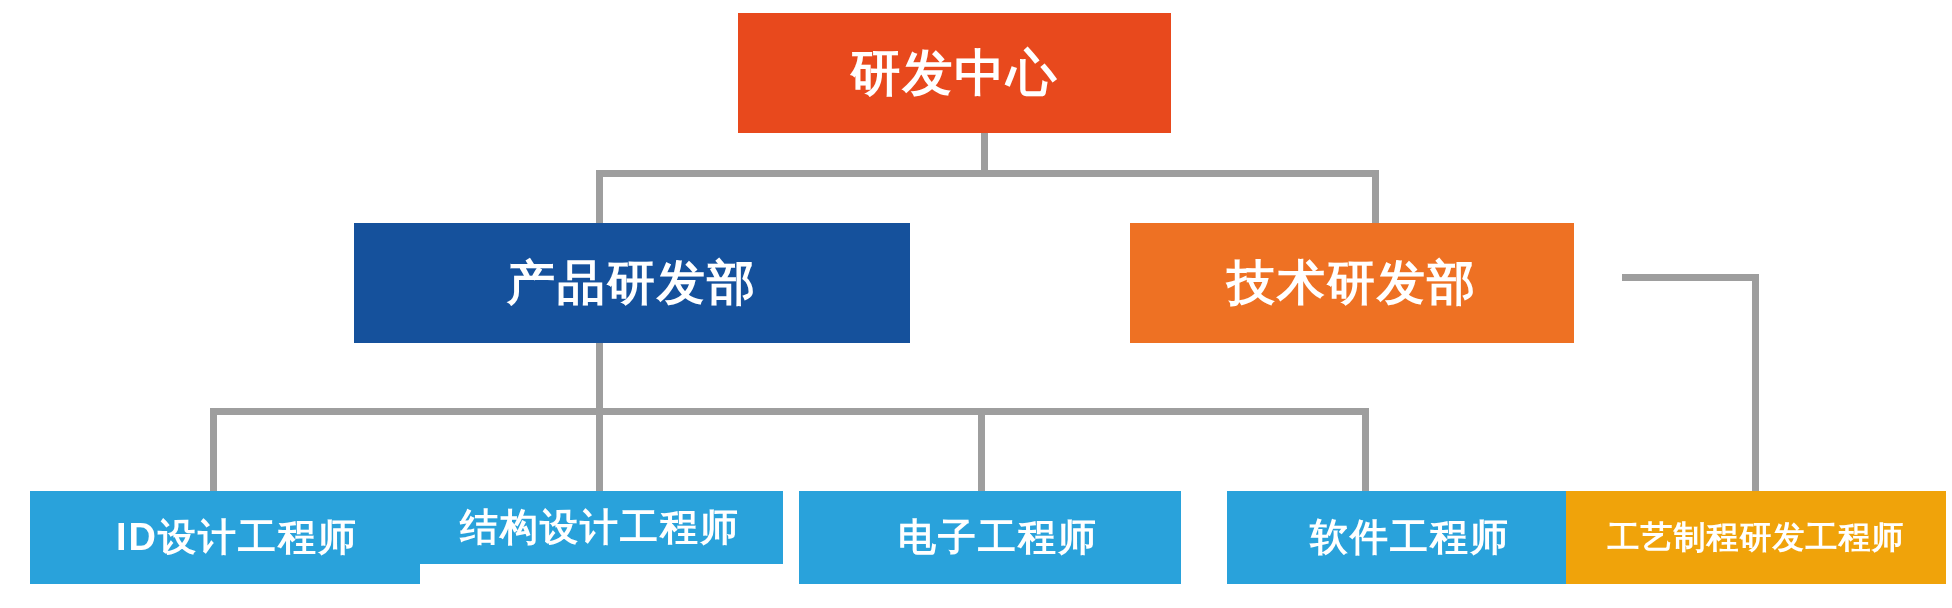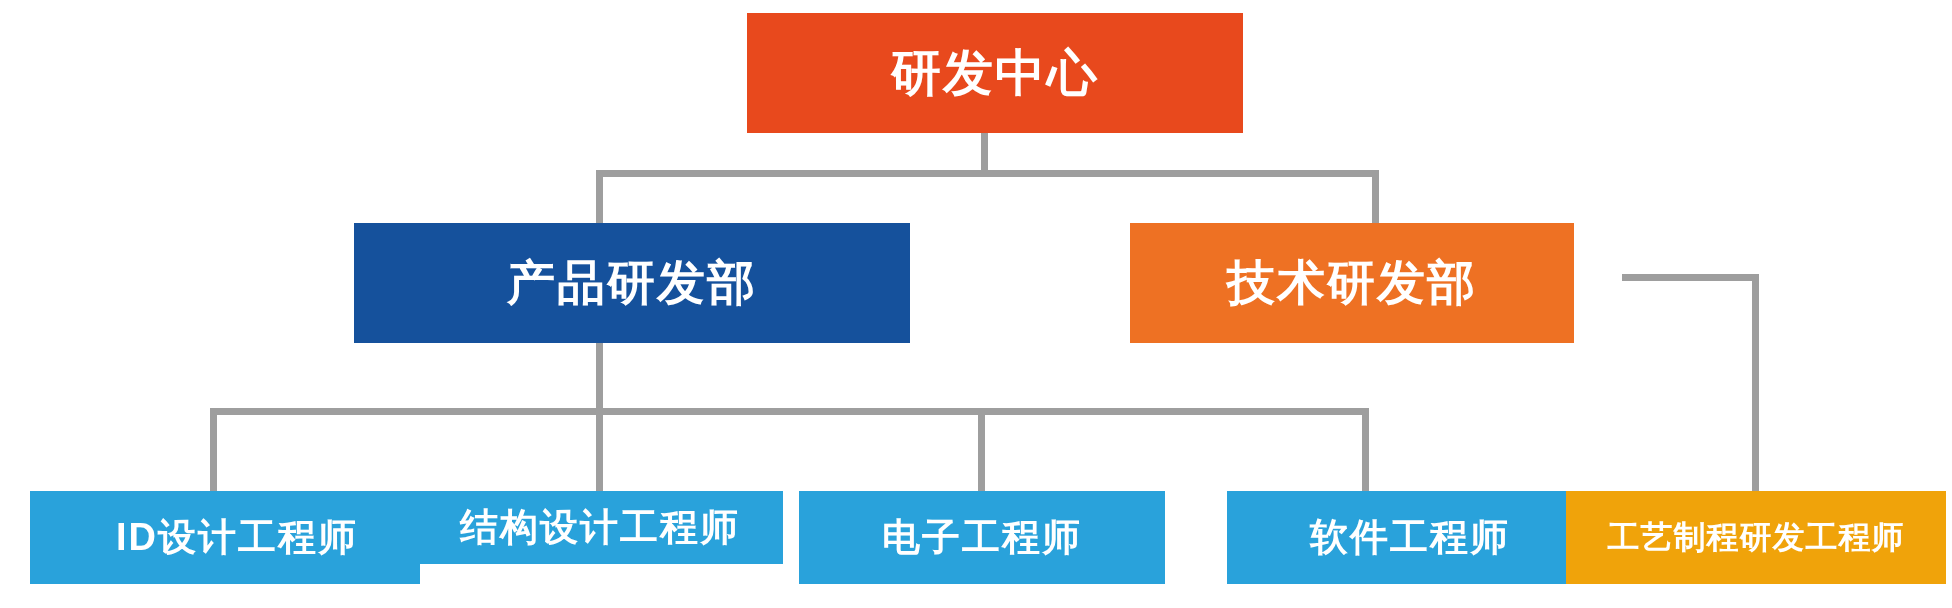--- a/index.html
+++ b/index.html
@@ -22,28 +22,28 @@
     justify-content: center;
     color: #ffffff;
     font-weight: 700;
     text-align: center;
     letter-spacing: 2px;
     white-space: nowrap;
   }
   .line { position: absolute; }
 
   
-  .n-root  { left: 738px;  top: 13px;  width: 496px; height: 120px; font-size: 50px; margin-left: 9px; }
+  .n-root  { left: 738px;  top: 13px;  width: 433px; height: 120px; font-size: 50px; }
   
   .n-dept1 { left: 354px;  top: 223px; width: 556px; height: 120px; font-size: 48px; }
   .n-dept2 { left: 1130px; top: 223px; width: 444px; height: 120px; font-size: 48px; }
   
   .n-role1 { left: 30px;   top: 491px; width: 366px; height: 93px;  font-size: 38px; padding-left: 24px; }
   .n-role2 { left: 417px;  top: 491px; width: 366px; height: 73px;  font-size: 38px; }
-  .n-role3 { left: 799px;  top: 491px; width: 366px; height: 93px;  font-size: 38px; }
+  .n-role3 { left: 799px;  top: 491px; width: 366px; height: 93px;  font-size: 38px; padding-left: 16px; }
   .n-role4 { left: 1183px; top: 491px; width: 366px; height: 93px;  font-size: 38px; }
   .n-role5 { left: 1566px; top: 491px; width: 380px; height: 93px;  font-size: 32px; letter-spacing: 1px; text-align: center; }
 
   
   .c-root-stub    { left: 981px;  top: 133px; width: 7px;    height: 44px; }
   .c-l2-rail      { left: 596px;  top: 170px; width: 783px;  height: 7px;  }
   .c-drop-dept1   { left: 596px;  top: 170px; width: 7px;    height: 53px; }
   .c-drop-dept2   { left: 1372px; top: 170px; width: 7px;    height: 53px; }
   .c-dept1-feed   { left: 596px;  top: 343px; width: 7px;    height: 148px;}
   .c-l3-rail      { left: 210px;  top: 408px; width: 1159px; height: 7px;  }

